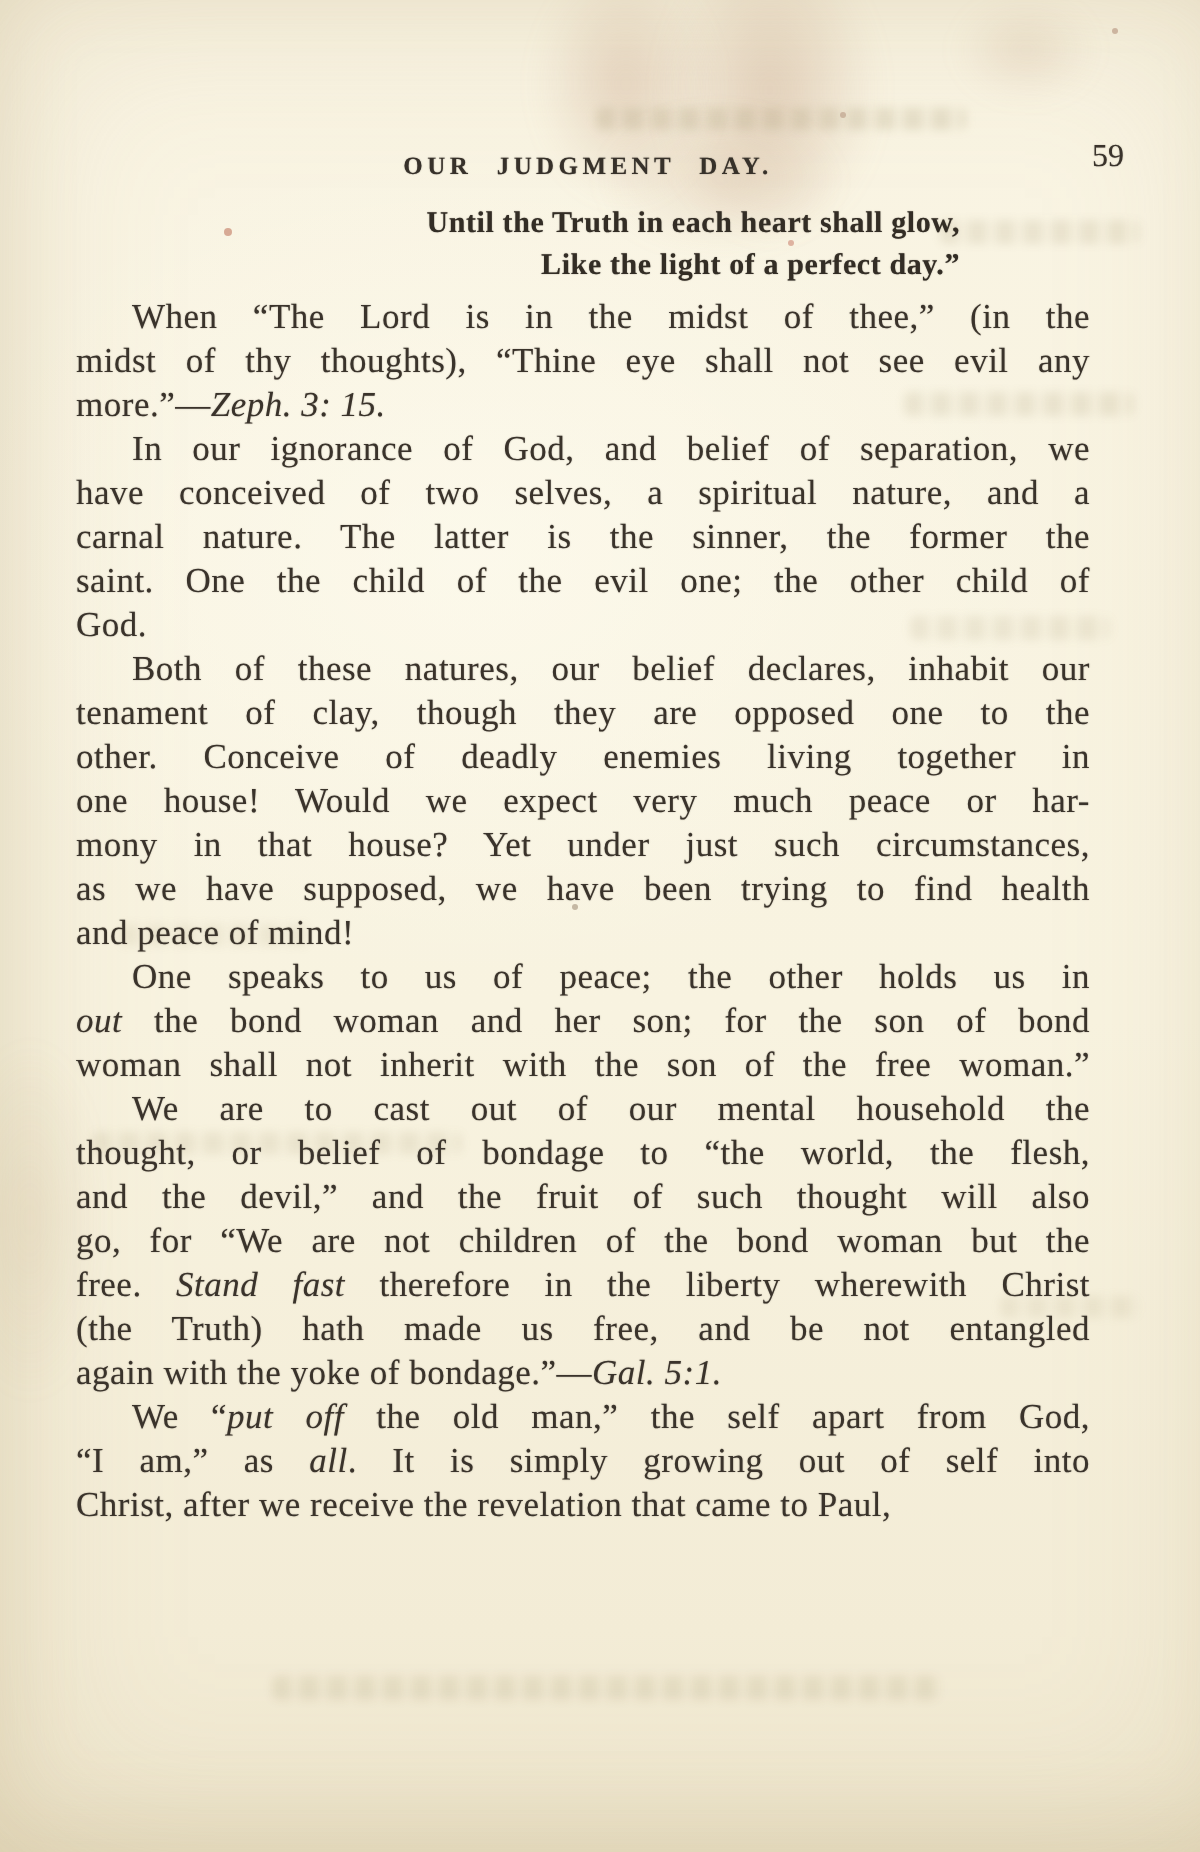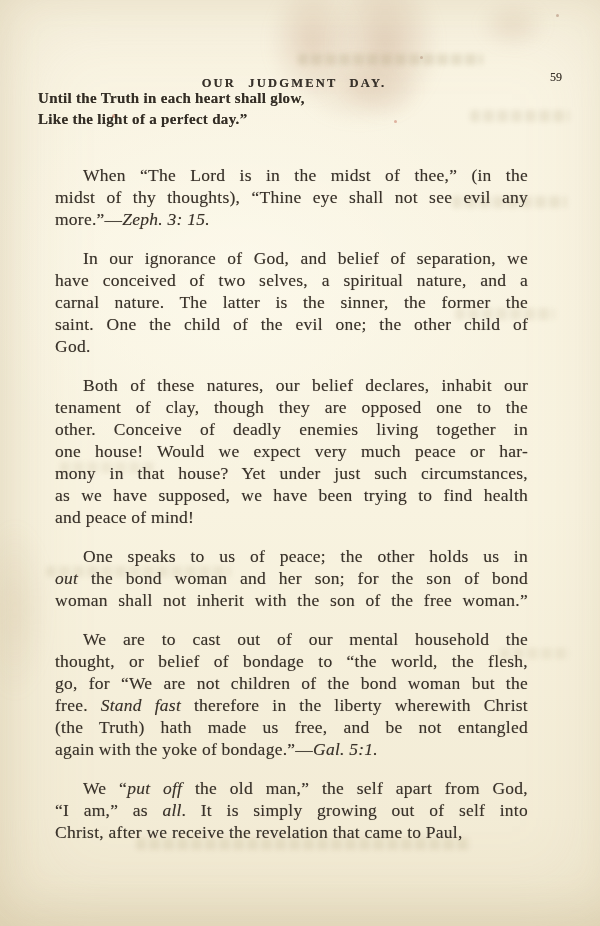--- a/index.html
+++ b/index.html
@@ -73,49 +73,49 @@
     font-weight: bold;
     letter-spacing: 2.2px;
     word-spacing: 7px;
     color: #37312a;
     text-shadow: 0 0 0.6px rgba(55,49,42,0.6);
   }
   .page-number {
     position: absolute;
     top: 70px;
     right: 58px;
-    font-size: 12px;
+    font-size: 16px;
     color: #3a332b;
     text-shadow: 0 0 0.6px rgba(55,49,42,0.5);
   }
   .verse {
     position: absolute;
     left: 38px;
-    top: 88px;
+    top: 102px;
     width: 442px;
-    text-align: left;
+    text-align: right;
     font-size: 15px;
     font-weight: bold;
     line-height: 21px;
     letter-spacing: 0.3px;
     color: #332d25;
     text-shadow: 0 0 0.6px rgba(51,45,37,0.55);
   }
   .body-text {
     position: absolute;
     left: 38px;
     top: 147px;
     width: 507px;
     font-size: 17.5px;
     line-height: 22px;
     letter-spacing: 0.25px;
     color: #3a332b;
     text-shadow: 0 0 0.7px rgba(58,51,43,0.45);
   }
-  .para { margin: 17px; }
+  .para { margin: 0; }
   .line {
     text-align: justify;
     text-align-last: justify;
     white-space: normal;
   }
   .line.para-end { text-align-last: left; }
   .line.first { text-indent: 28px; }
   .line i { font-style: italic; }
 </style>
 </head>
@@ -175,20 +175,21 @@
         <div class="line para-end"><span>and peace of mind!</span></div>
       </div>
       <div class="para">
         <div class="line first"><span>One speaks to us of peace; the other holds us in</span></div>
         <div class="line"><i>out</i><span> the bond woman and her son; for the son of bond</span></div>
         <div class="line"><span>woman shall not inherit with the son of the free woman.”</span></div>
       </div>
       <div class="para">
         <div class="line first"><span>We are to cast out of our mental household the</span></div>
         <div class="line"><span>thought, or belief of bondage to “the world, the flesh,</span></div>
+        <div class="line"><span>and the devil,” and the fruit of such thought will also</span></div>
         <div class="line"><span>go, for “We are not children of the bond woman but the</span></div>
         <div class="line"><span>free. </span><i>Stand fast</i><span> therefore in the liberty wherewith Christ</span></div>
         <div class="line"><span>(the Truth) hath made us free, and be not entangled</span></div>
         <div class="line para-end"><span>again with the yoke of bondage.”—</span><i>Gal. 5:1.</i></div>
       </div>
       <div class="para">
         <div class="line first"><span>We “</span><i>put off</i><span> the old man,” the self apart from God,</span></div>
         <div class="line"><span>“I am,” as </span><i>all</i><span>. It is simply growing out of self into</span></div>
         <div class="line para-end"><span>Christ, after we receive the revelation that came to Paul,</span></div>
       </div>

